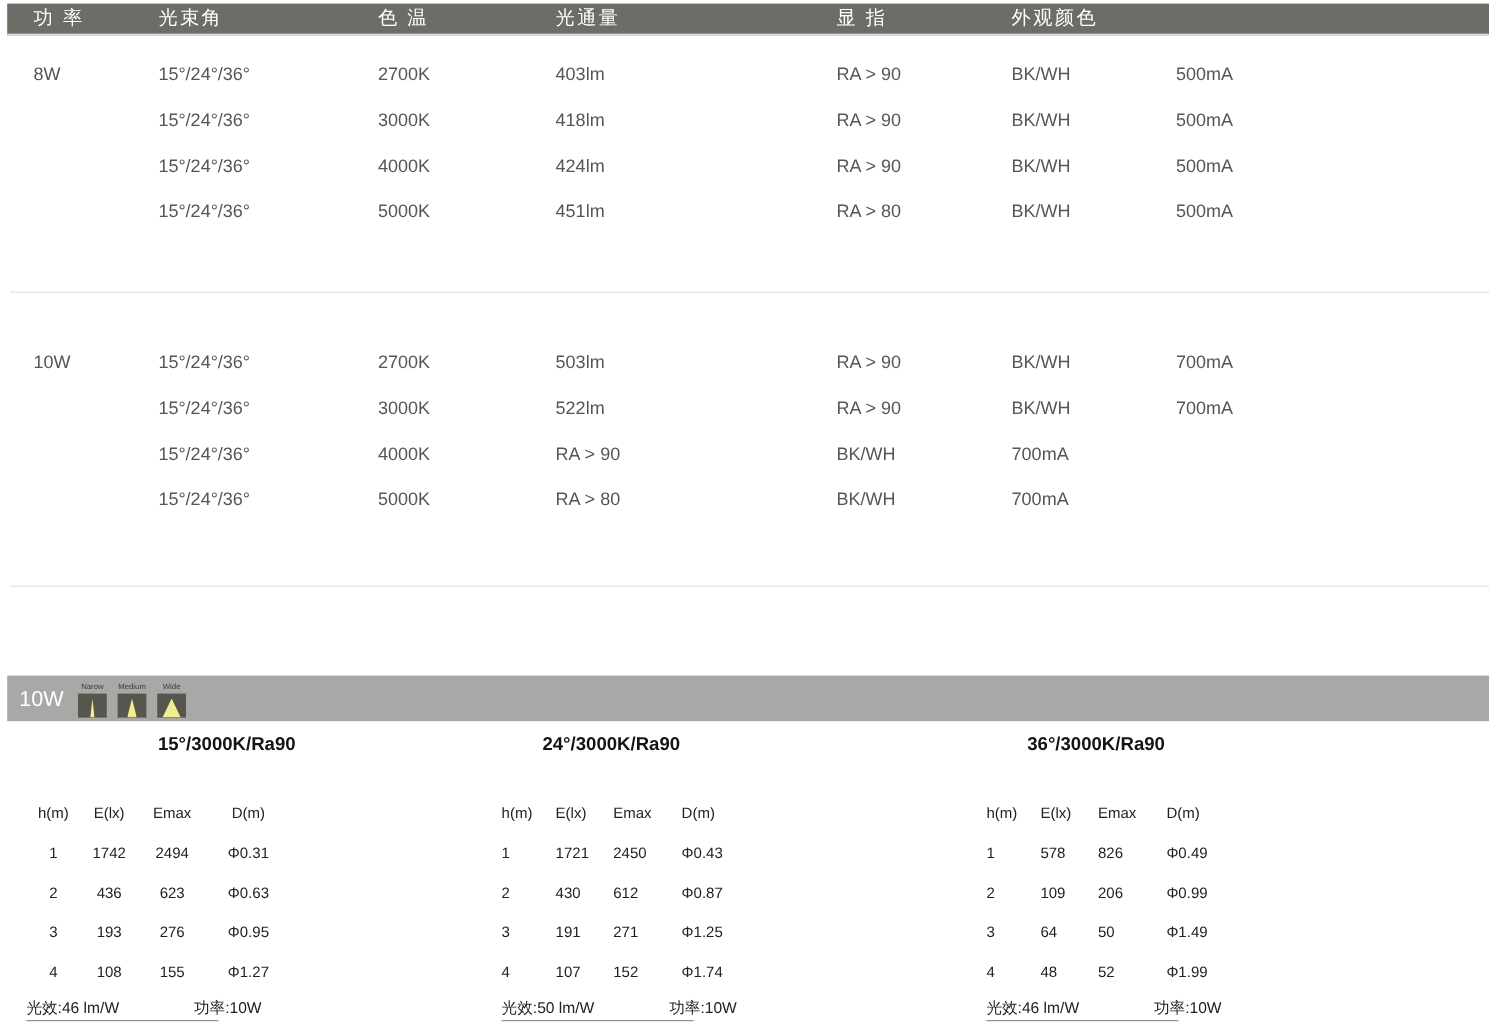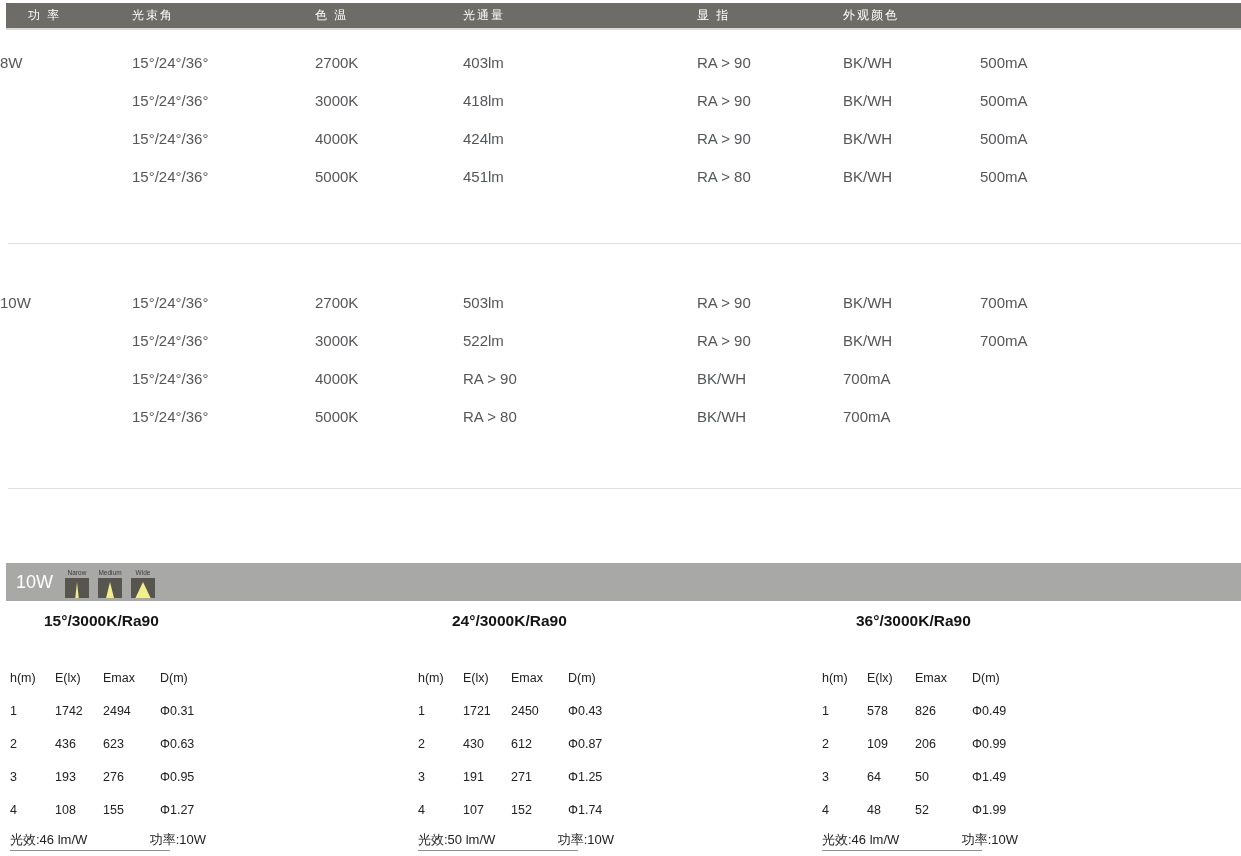--- a/index.html
+++ b/index.html
@@ -4,25 +4,25 @@
 <style>
   html,body{margin:0;padding:0;background:#fff;}
   #page{position:relative;width:1241px;height:856px;background:#fff;
         font-family:"Liberation Sans","DejaVu Sans",sans-serif;color:#55565a;overflow:hidden;}
 
   
   .spec-grid{display:grid;grid-template-columns:126px 183px 148px 234px 146px 137px auto;}
   .body-grid{display:grid;grid-template-columns:132px 183px 148px 234px 146px 137px auto;}
   #spec-header{position:absolute;top:3px;left:6px;right:0;height:25px;background:#6d6c66;
                border-bottom:2px solid #dadada;}
-  #spec-header .hcell{color:#fff;font-size:12px;line-height:25px;letter-spacing:2px;white-space:nowrap;}
+  #spec-header .hcell{color:#fff;font-size:16px;line-height:25px;letter-spacing:2px;white-space:nowrap;}
   #spec-header .hcell:first-child{padding-left:22px;}
   .srow{height:38px;}
   .srow .c{font-size:15px;line-height:38px;color:#55565a;white-space:nowrap;}
-  .srow .c0{}
+  .srow .c0{padding-left:28px;}
   .group{position:absolute;left:0;right:0;}
   #group-8w{top:44px;}
   #group-10w{top:284px;}
   .divider{position:absolute;left:8px;right:0;height:0;border-top:1px solid #e2e2e2;}
   #divider-1{top:243px;}
   #divider-2{top:488px;}
 
   
   #banner{position:absolute;top:563px;left:6px;right:0;height:38px;background:#a8a8a6;
           display:flex;align-items:flex-end;}
@@ -30,21 +30,21 @@
   .beam-group{display:flex;flex-direction:column;align-items:center;margin-right:9px;padding-bottom:3px;}
   .beam-label{font-size:6.5px;color:#3c3b34;line-height:8px;margin-bottom:1px;}
   .beam-box{width:24px;height:20px;background:#57564e;display:flex;align-items:flex-end;justify-content:center;}
   .beam-tri{height:16px;background:#f2ee8d;}
   .beam-tri.narrow{width:16px;clip-path:polygon(50% 0,39% 100%,61% 100%);}
   .beam-tri.medium{width:18px;clip-path:polygon(50% 0,28% 100%,72% 100%);}
   .beam-tri.wide{width:20px;clip-path:polygon(50% 0,12% 100%,88% 100%);}
 
   
   .ptable{position:absolute;top:612px;width:300px;color:#232022;}
-  #ptable-0{left:10px;}
+  #ptable-0{left:22px;text-align:center;}
   #ptable-1{left:418px;}
   #ptable-2{left:822px;}
   .ptitle{font-weight:bold;font-size:15.5px;color:#141414;margin-left:34px;height:56px;}
   .prow{display:grid;grid-template-columns:45px 48px 57px 70px;height:33px;}
   .prow span{font-size:12.5px;line-height:20px;white-space:nowrap;}
   .phead span{font-size:12.5px;}
   .pfooter{position:relative;width:196px;height:24px;margin-top:-2px;}
   .pfooter .ftext{display:flex;justify-content:space-between;font-size:13px;line-height:18px;color:#232022;}
   .pfooter .fline{position:absolute;left:0;top:19px;width:160px;border-top:1px solid #8f8f8f;}
 </style>

